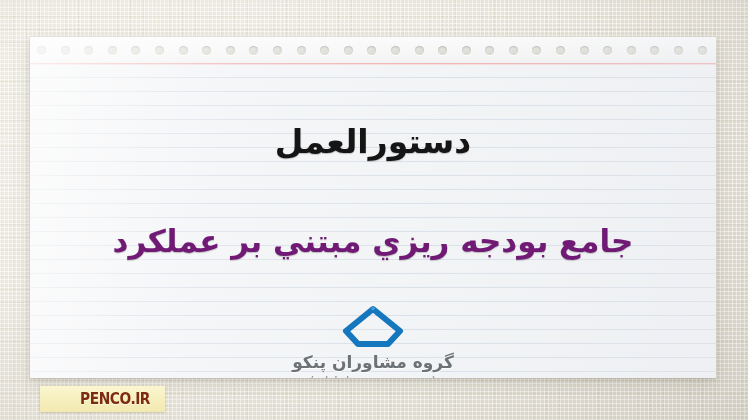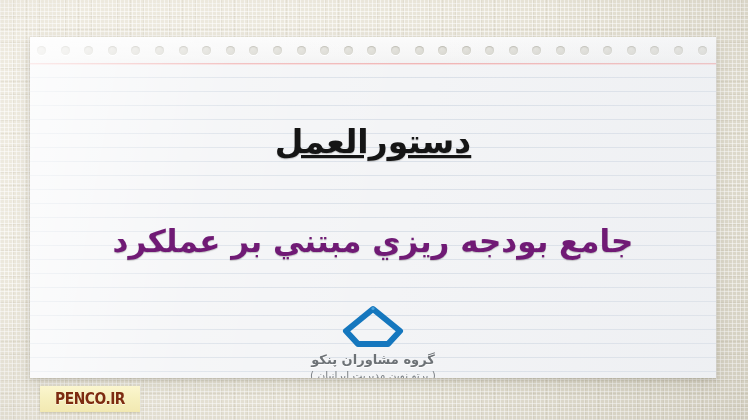--- a/index.html
+++ b/index.html
@@ -143,21 +143,20 @@
   #title-line {
     position: absolute;
     left: 0; right: 0;
     top: 85px;
     font-size: 33px;
     font-weight: bold;
     color: #151515;
     letter-spacing: -0.5px;
     text-shadow: 0 1px 1px rgba(130,130,130,0.45);
     white-space: nowrap;
-    text-decoration: underline;
   }
   #subtitle-line {
     position: absolute;
     left: 0; right: 0;
     top: 186px;
     font-size: 31px;
     font-weight: bold;
     color: #701a75;
     letter-spacing: -0.5px;
     text-shadow: 0 1px 1px rgba(130,130,130,0.45);
@@ -172,21 +171,21 @@
     text-align: center;
   }
   #logo-mark {
     display: block;
     margin: 0 auto;
     width: 64px;
     height: 44px;
   }
   #brand-name {
     margin-top: 3px;
-    font-size: 13px;
+    font-size: 17px;
     font-weight: bold;
     color: #6d7276;
     letter-spacing: 0.5px;
     line-height: 1.25;
     text-shadow: 0 1px 0 rgba(255,255,255,0.85);
   }
   #brand-sub {
     margin-top: 1px;
     font-size: 10.5px;
     color: #7d8287;
@@ -200,20 +199,21 @@
     left: 40px;
     bottom: 8px;
     width: 100px;
     height: 26px;
     z-index: 5;
     background: linear-gradient(180deg, #fbf6cf 0%, #f6efbe 50%, #f2e9b2 100%);
     display: flex;
     align-items: center;
     justify-content: center;
     box-shadow: 0 1px 2px rgba(120,110,70,0.25);
+    padding-left: 25px;
   }
   #watermark-text {
     font-family: "DejaVu Sans", sans-serif;
     font-size: 15px;
     font-weight: bold;
     color: #7d2b10;
     letter-spacing: -0.5px;
     transform: scaleX(0.92);
     text-shadow: 0 1px 0 rgba(255,255,255,0.55);
   }

